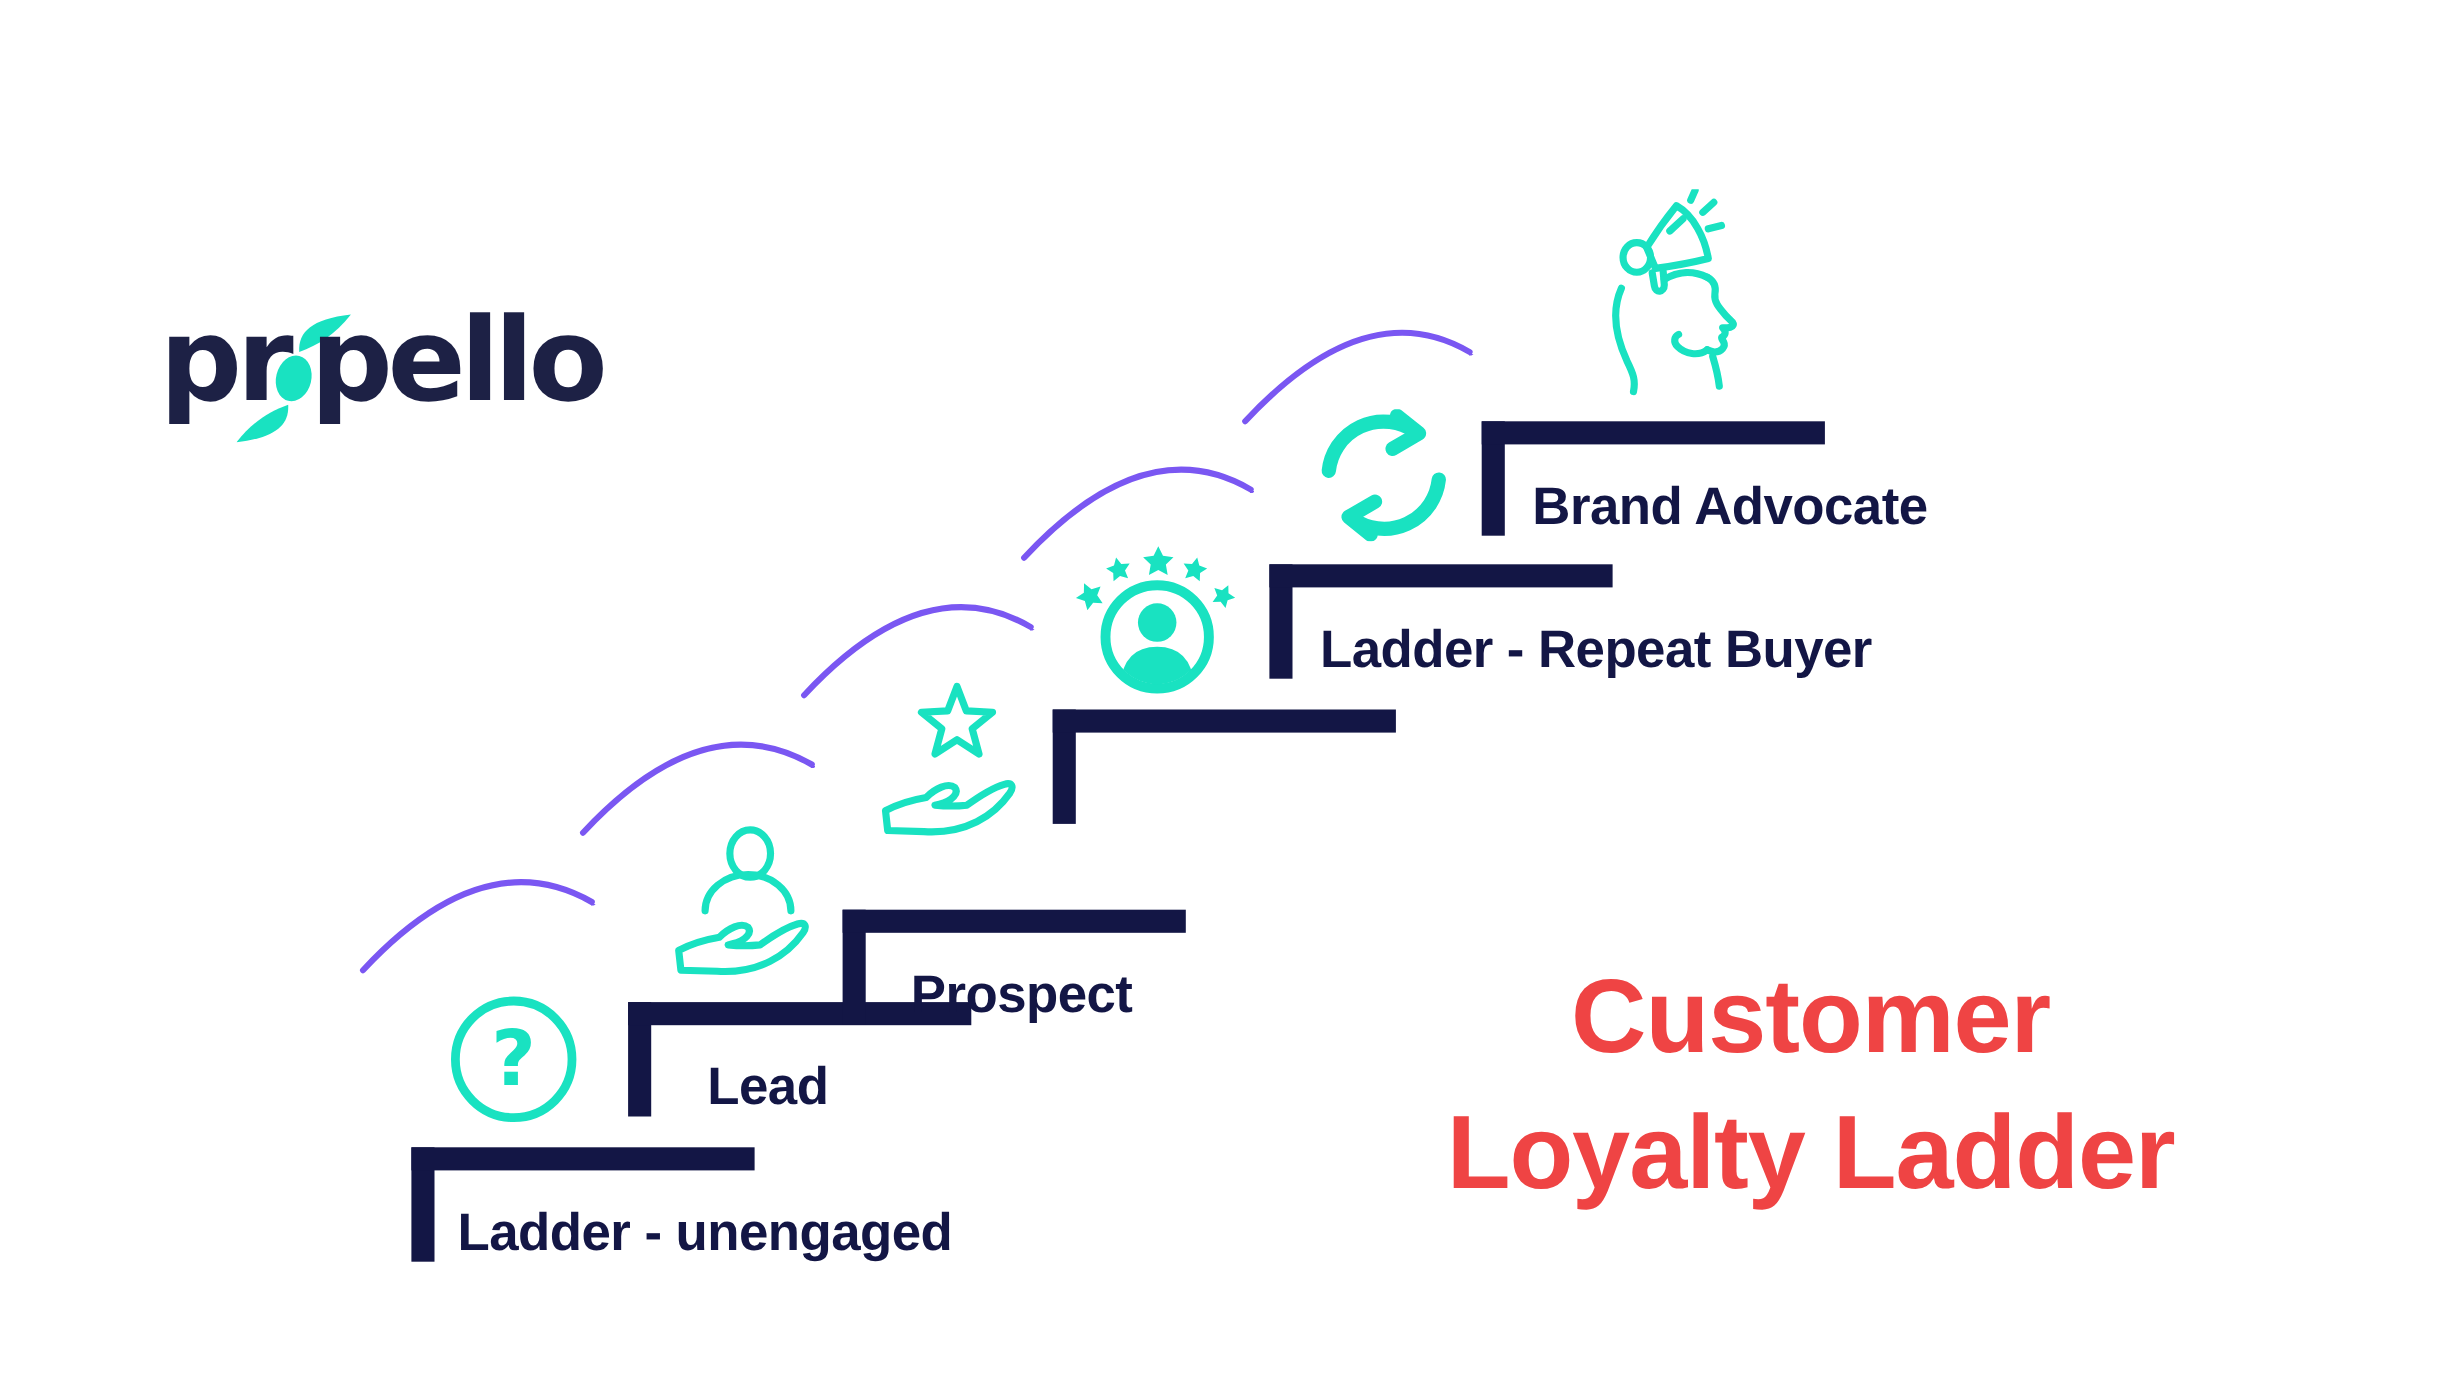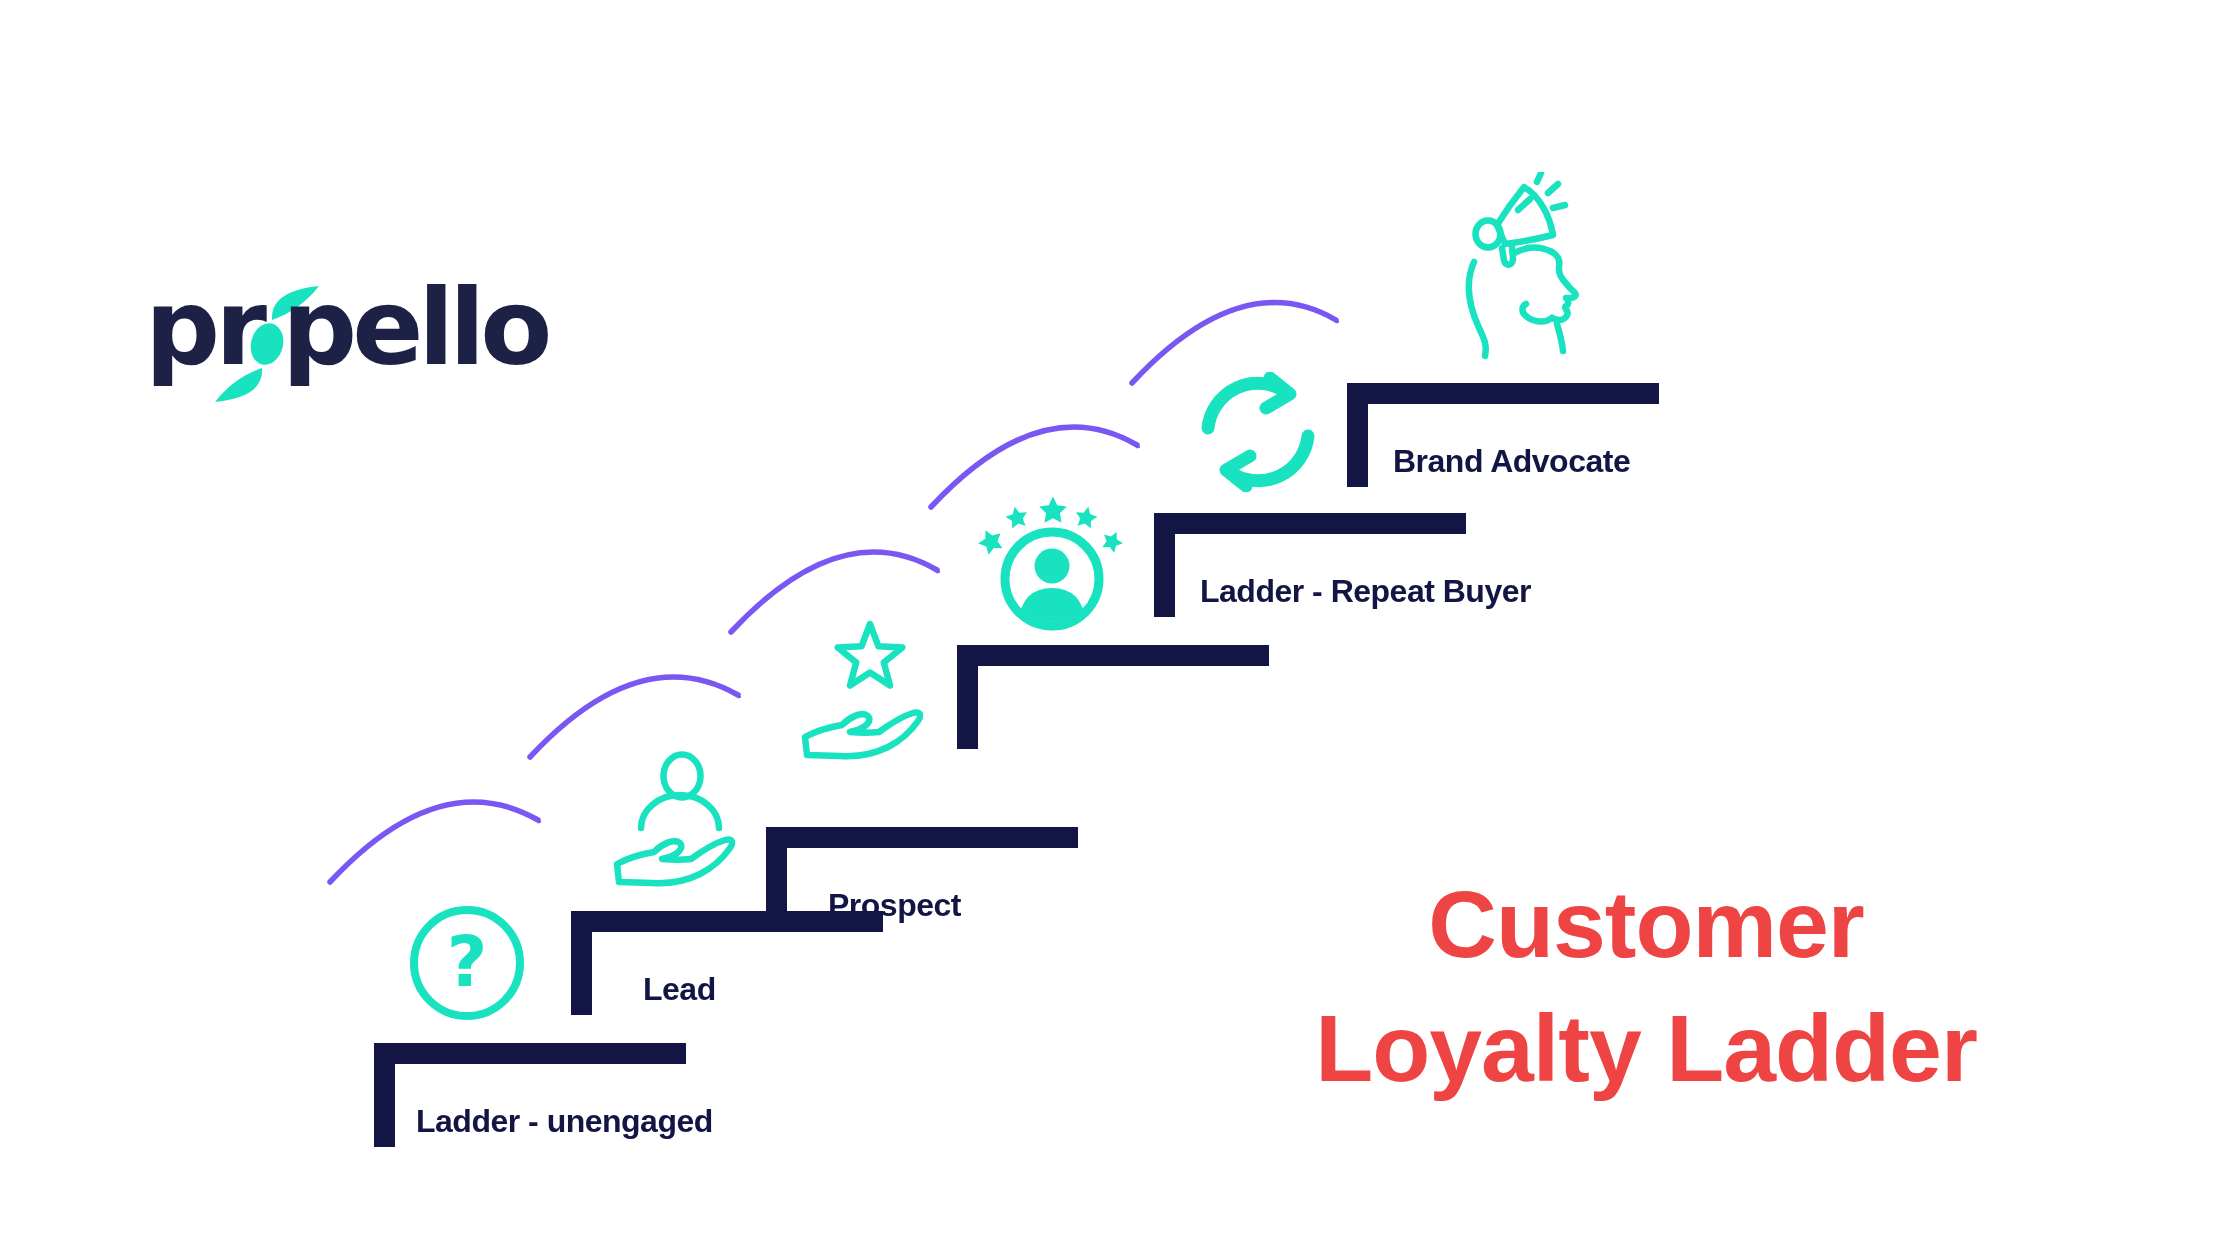--- a/index.html
+++ b/index.html
@@ -22,21 +22,21 @@
   .logo-pr{left:0;}
   .logo-pello{left:137px;text-align:right;}
   .logo-o{position:absolute;left:70px;top:-2px;}
 
   
   .step{position:absolute;width:312px;height:126px;}
   .riser{position:absolute;left:0;top:0;width:21px;height:104px;background:#131645;}
   .tread{position:absolute;left:0;top:0;width:312px;height:21px;background:#131645;}
   .step-label{
     position:absolute;left:46px;top:58px;
-    font-size:32px;font-weight:bold;line-height:40px;
+    font-size:48px;font-weight:bold;line-height:40px;
     letter-spacing:-0.5px;color:#131645;white-space:nowrap;
   }
 
   
   .icon{position:absolute;}
   .q-circle{
     left:410px;top:906px;width:98px;height:98px;
     border:8px solid #19E2C1;border-radius:50%;
     text-align:center;
   }

